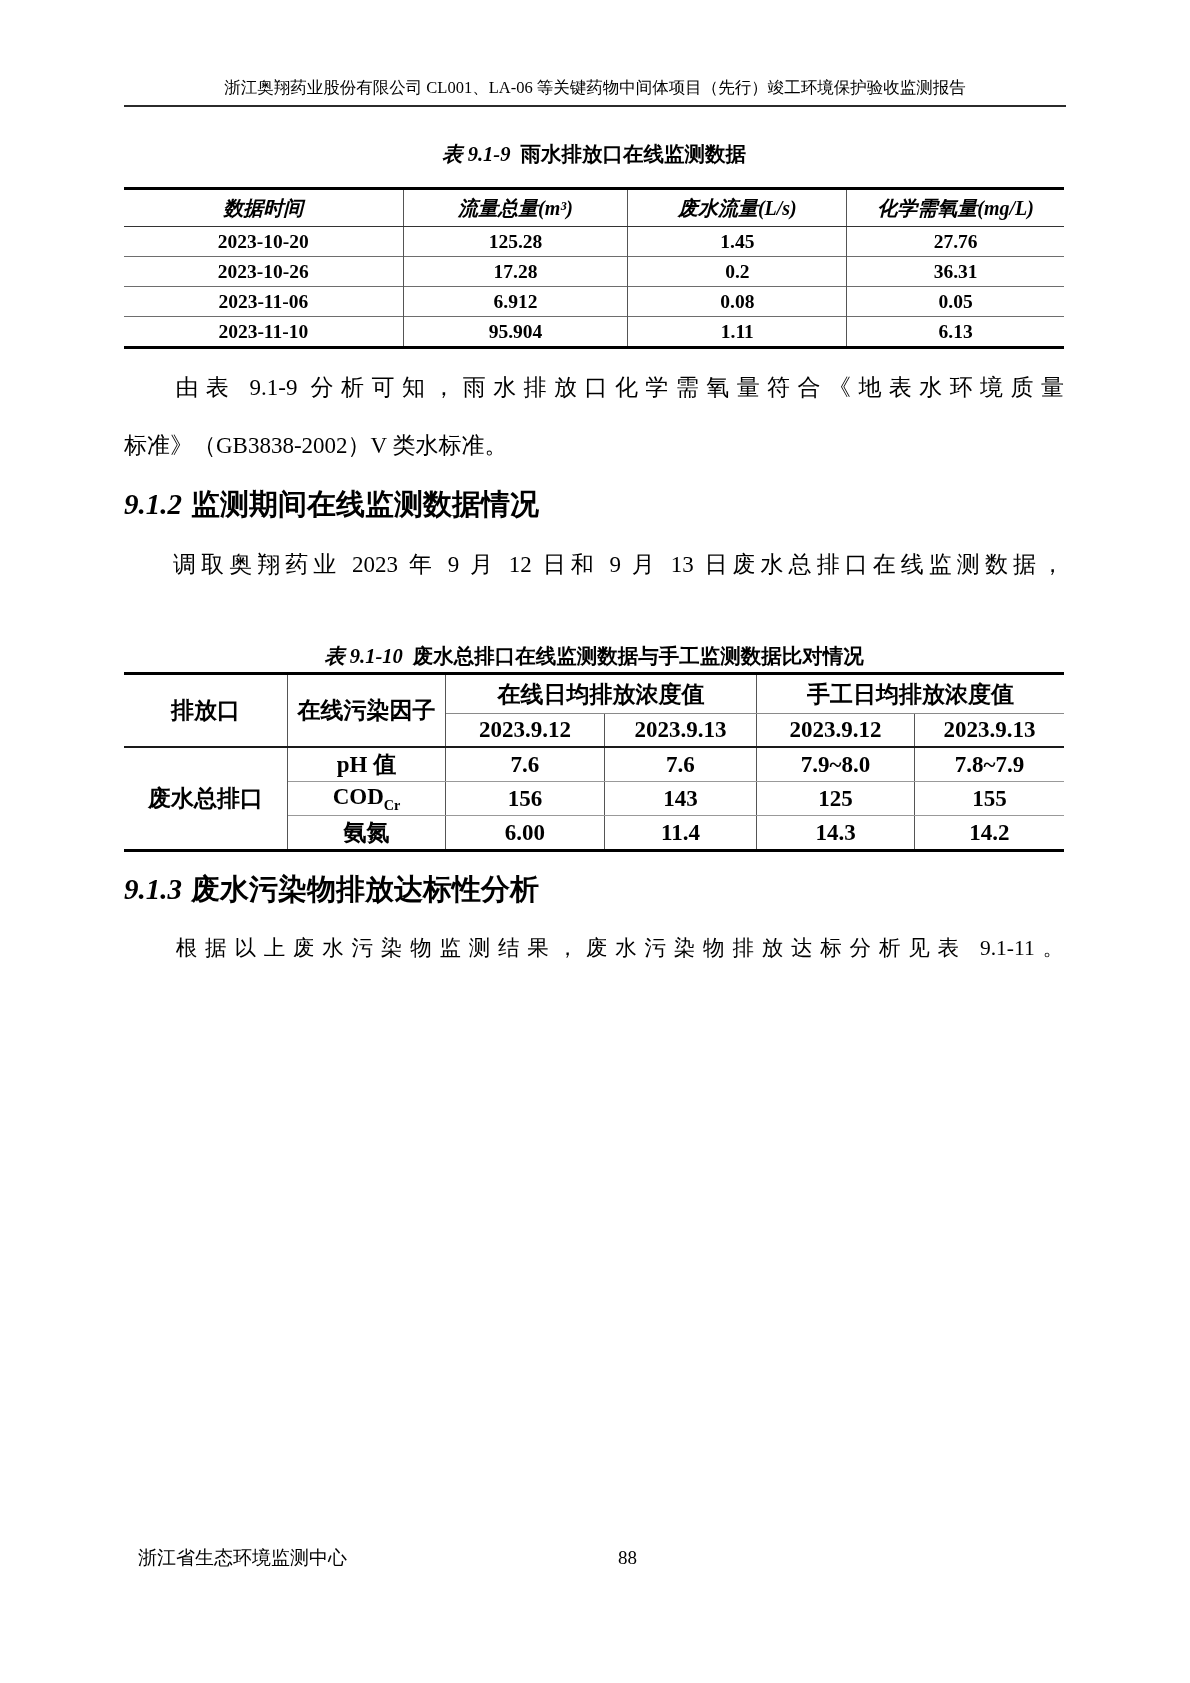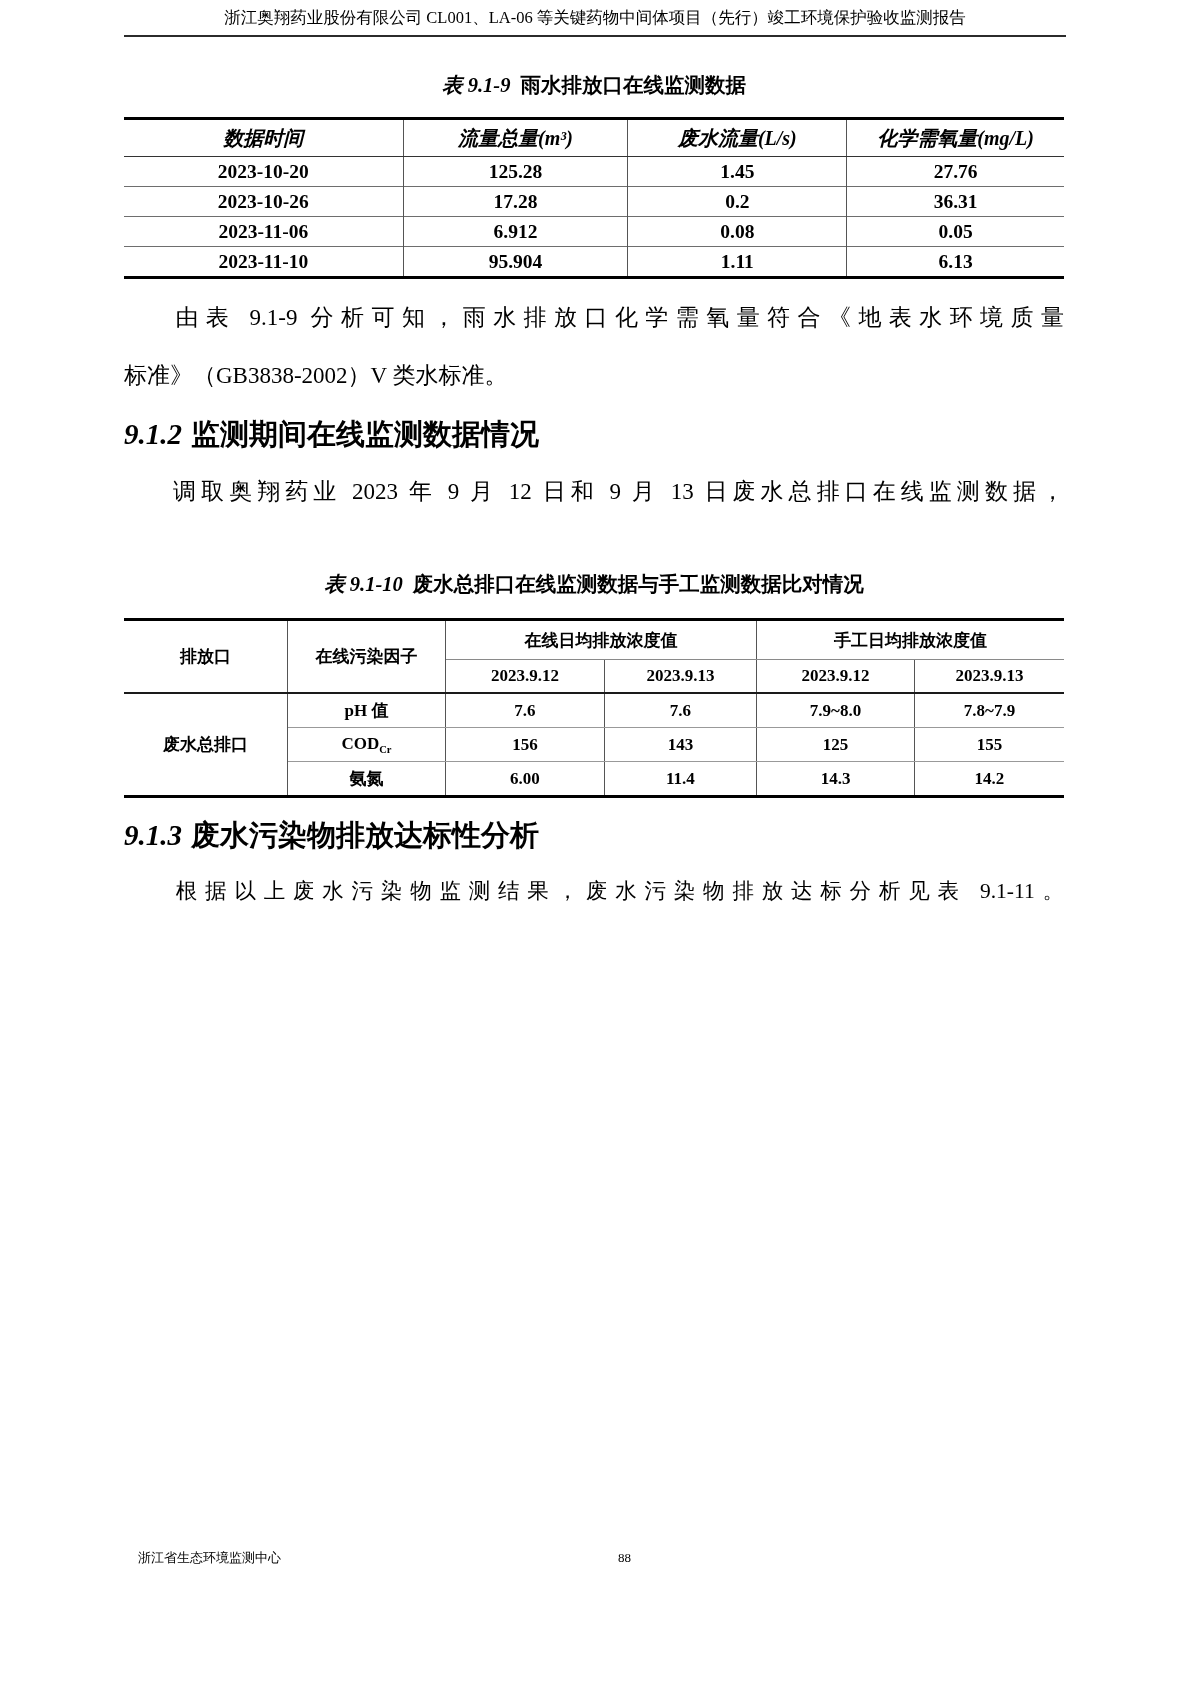--- a/index.html
+++ b/index.html
@@ -5,51 +5,51 @@
   html, body { margin: 0; padding: 0; background: #ffffff; }
   .page {
     position: relative;
     width: 1190px;
     height: 1683px;
     background: #ffffff;
     font-family: "Liberation Serif", "DejaVu Serif", serif;
     color: #000;
     overflow: hidden;
   }
-  .topbar { margin: 7px 124px 0 124px; }
+  .topbar { margin: 0 124px 0 124px; padding-top: 77px; }
   .topbar-text {
     text-align: center;
     font-size: 16.5px;
     line-height: 21px;
     padding-bottom: 7px;
     border-bottom: 2.5px solid #2b2b2b;
   }
   .content { margin: 0 126px 0 124px; }
 
-  .hei { font-family: Liberation Sans, sans-serif; font-weight: bold; }
+  .hei { font-family: Liberation Mono, monospace; font-weight: bold; }
   .serif-bold { font-family: "Liberation Serif", "DejaVu Serif", serif; font-weight: bold; font-style: italic; }
 
   .caption { text-align: center; font-size: 20.5px; line-height: 29px; }
   .caption .cap-text { margin-left: 10px; }
   .cap1 { margin-top: 33px; }
   .cap2 { margin-top: 48px; }
 
   table { border-collapse: collapse; width: 100%; table-layout: fixed; }
   td, th { text-align: center; vertical-align: middle; padding: 0 4px; font-weight: bold; }
 
   
   .t1 { margin-top: 17px; border-top: 3px solid #000; border-bottom: 3px solid #000; font-size: 19.5px; }
   .t1 th { height: 36px; font-weight: bold; font-size: 20px; border-bottom: 1.5px solid #333; font-style: italic; }
   .t1 td { height: 29px; border-top: 1px solid #6e6e6e; }
   .t1 td, .t1 th { border-left: 1px solid #555; border-right: 1px solid #555; }
   .t1 tr > *:first-child { border-left: none; }
   .t1 tr > *:last-child { border-right: none; }
 
   
-  .t2 { margin-top: 19px; border-top: 3px solid #000; border-bottom: 3px solid #000; font-size: 17px; }
+  .t2 { border-top: 3px solid #000; border-bottom: 3px solid #000; font-size: 23px; }
   .t2 td { border-left: 1px solid #555; border-right: 1px solid #555; }
   .t2 tr > td:first-child { border-left: none; }
   .t2 tr > td:last-child { border-right: none; }
   .t2 .grp { height: 38px; border-bottom: 1px solid #8a8a8a; }
   .t2 .merged-h { border-bottom: 2px solid #1a1a1a; }
   .t2 .h2row td { height: 32px; border-bottom: 2px solid #1a1a1a; }
   .t2 .brow td { height: 33px; }
   .t2 .brow-line td { border-bottom: 1px solid #999; }
   .t2 sub { font-size: 0.62em; }
 
@@ -61,21 +61,21 @@
   .heading { font-size: 29px; line-height: 58px; }
   .heading .h-num { margin-right: 9px; }
   .h913 { margin-top: 12px; line-height: 50px; }
   .p3 { margin-top: 6px; font-size: 21.5px; line-height: 50px; }
 
   .footer {
     position: absolute;
     left: 124px;
     right: 116px;
     top: 1547px;
-    font-size: 13px;
+    font-size: 19px;
     line-height: 21px;
   }
   .footer .org { margin-left: 14px; }
   .footer .pageno { position: absolute; left: 52%; top: 0; }
 </style>
 </head>
 <body>
 
 <div class="page">
 

